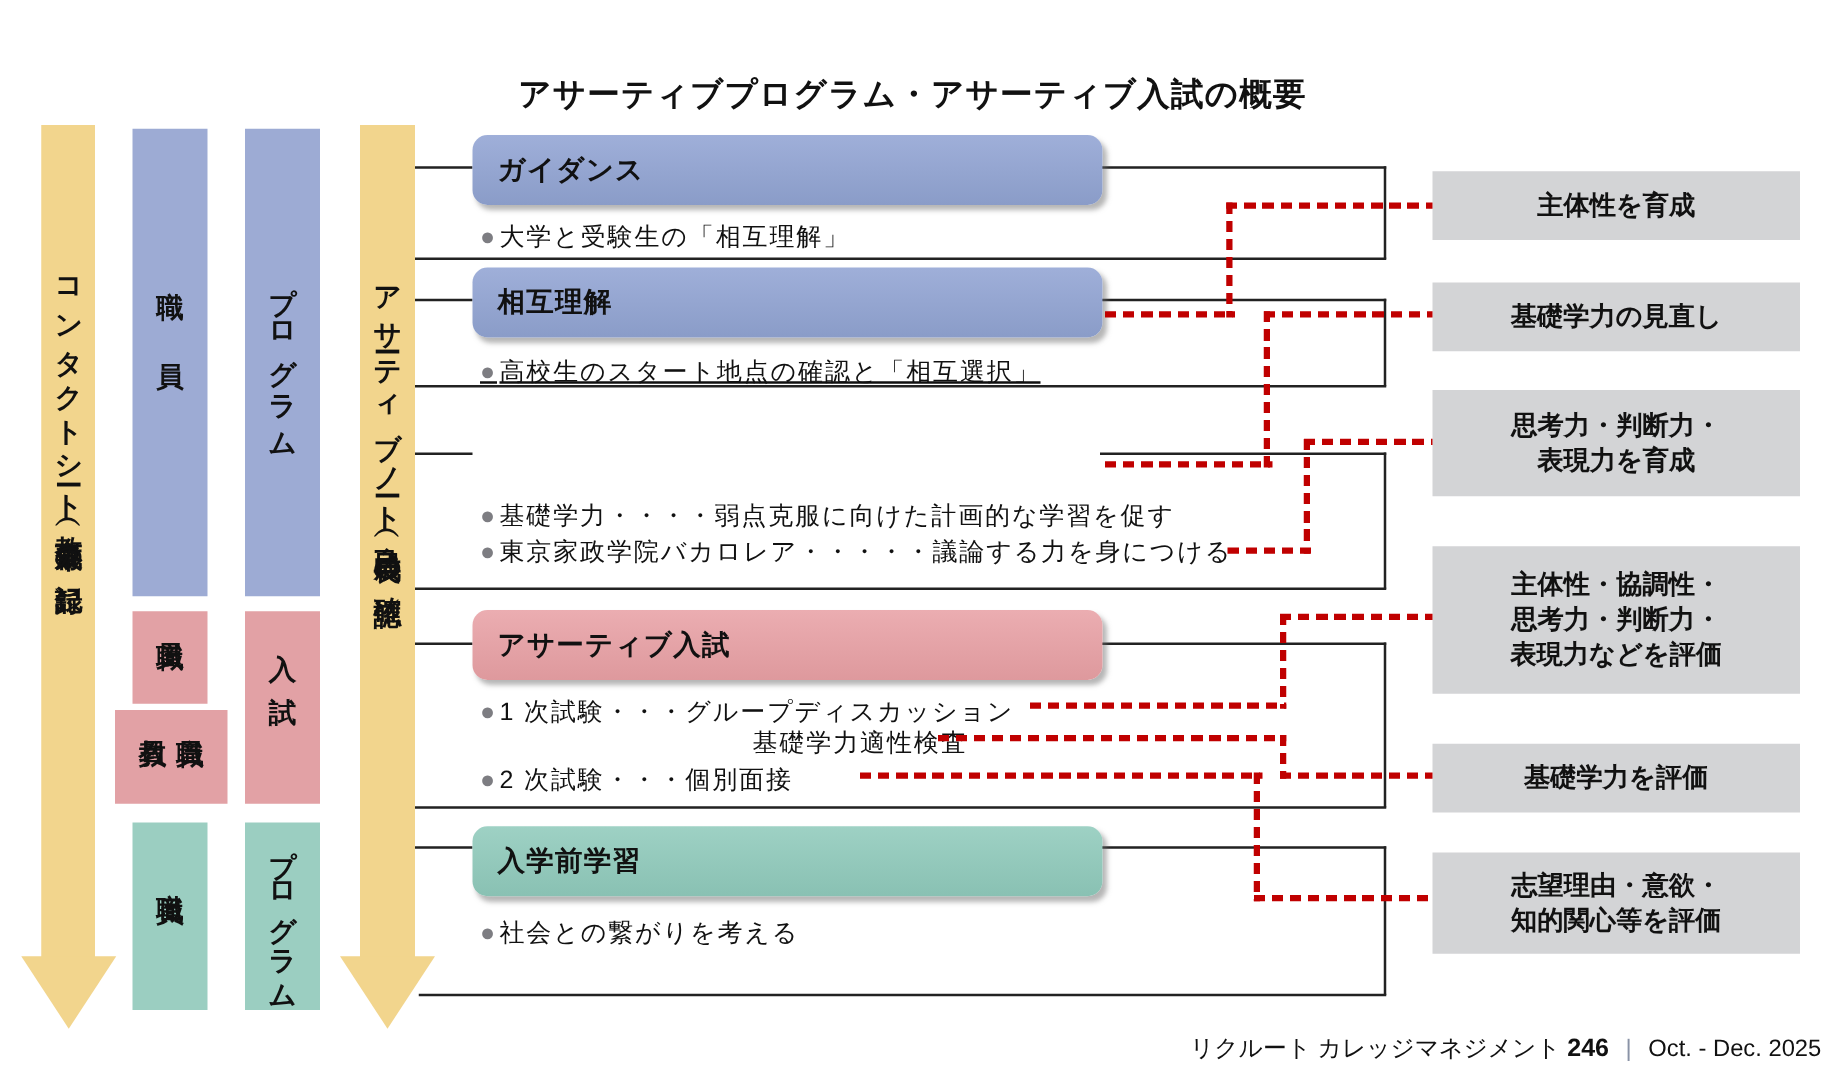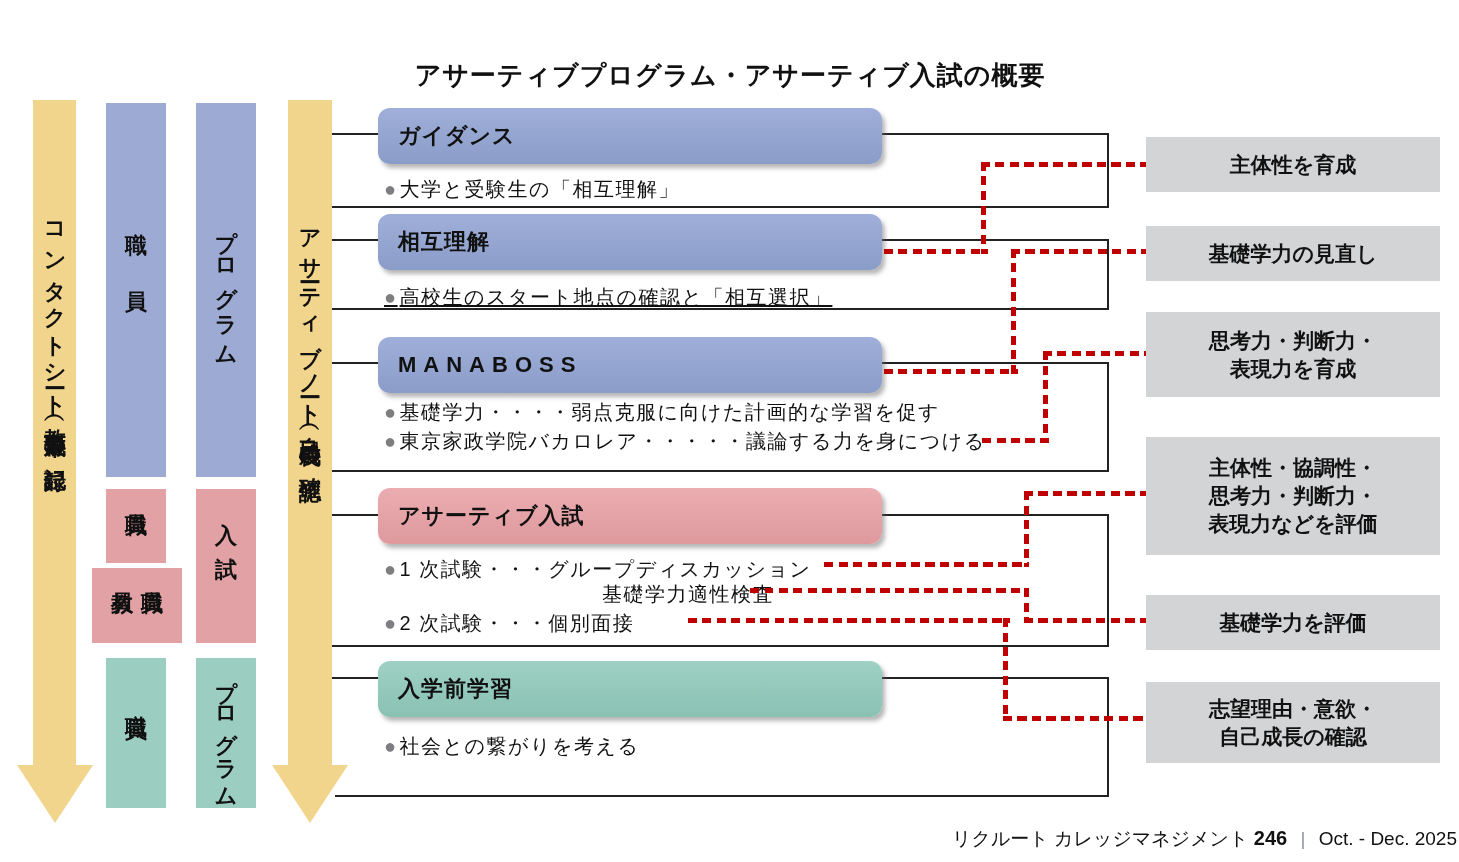--- a/index.html
+++ b/index.html
@@ -145,23 +145,20 @@
     <span class="mark">●</span><span>大学と受験生の「相互理解」</span>
   </div>
 
   <div class="abs sec-box sec-blue" style="left:378px;top:214px;">
     <span class="sec-title">相互理解</span>
   </div>
   <div class="abs bullet" style="left:384px;top:284px;text-decoration:underline;">
     <span class="mark">●</span><span>高校生のスタート地点の確認と「相互選択」</span>
   </div>
 
-  <div class="abs sec-box sec-blue" style="left:378px;top:337px;">
-    <span class="sec-title manaboss">MANABOSS</span>
-  </div>
   <div class="abs bullet" style="left:384px;top:399px;">
     <span class="mark">●</span><span>基礎学力・・・・弱点克服に向けた計画的な学習を促す</span>
   </div>
   <div class="abs bullet" style="left:384px;top:428px;">
     <span class="mark">●</span><span>東京家政学院バカロレア・・・・・議論する力を身につける</span>
   </div>
 
   <div class="abs sec-box sec-pink" style="left:378px;top:488px;">
     <span class="sec-title">アサーティブ入試</span>
   </div>
@@ -219,21 +216,21 @@
   <div class="abs outcome" style="top:437px;height:118px;">
     <span>主体性・協調性・</span>
     <span>思考力・判断力・</span>
     <span>表現力などを評価</span>
   </div>
   <div class="abs outcome" style="top:595px;height:55px;">
     <span>基礎学力を評価</span>
   </div>
   <div class="abs outcome" style="top:682px;height:81px;">
     <span>志望理由・意欲・</span>
-    <span>自己成長の確認</span>
+    <span>知的関心等を評価</span>
   </div>
 
   <div class="abs footer">
     <span>リクルート カレッジマネジメント</span>
     <span class="issue">246</span>
     <span class="sep">|</span>
     <span>Oct. - Dec. 2025</span>
   </div>
 
 </div>

